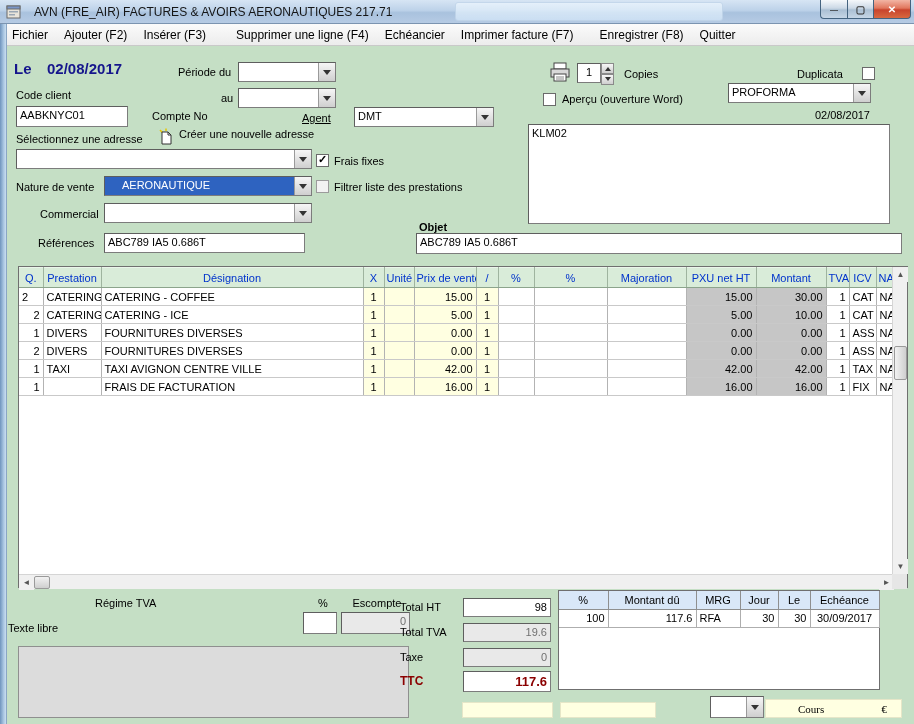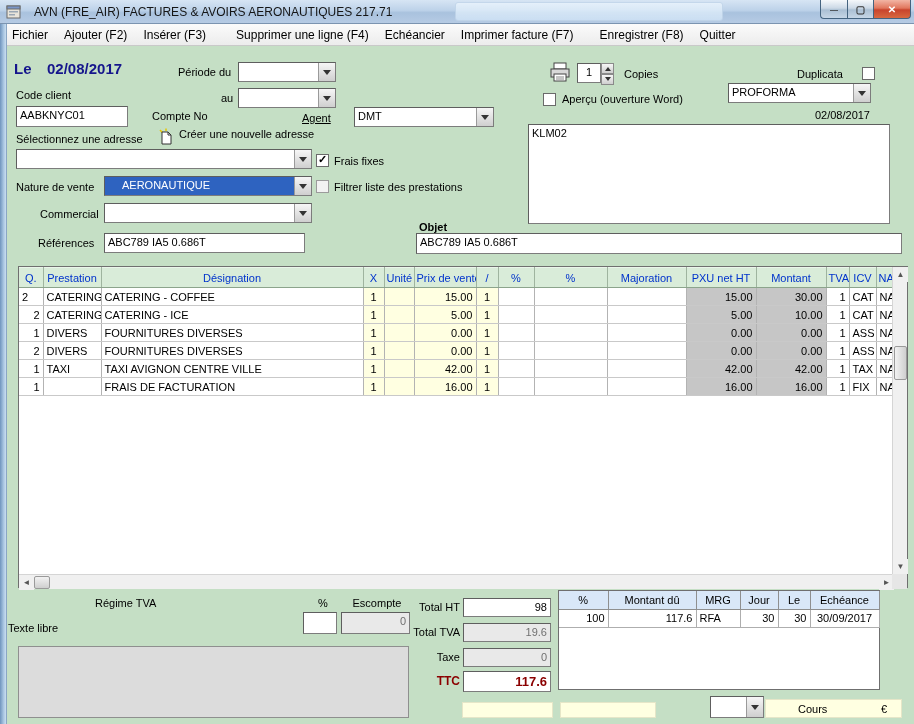--- a/index.html
+++ b/index.html
@@ -135,39 +135,39 @@
     width:16px; height:13px; margin-top:1px;
     background:linear-gradient(#f2f2f2,#cfcfcf); border:1px solid #9a9a9a; border-radius:2px;
   }
   .corner { position:absolute; right:0; top:307px; width:15px; height:15px; background:#e6e6e6; }
 
   
   .textefree {
     position:absolute; left:18px; top:646px; width:391px; height:72px;
     background:#dcdcdc; border:1px solid #8f8f8f;
   }
-  .tot-lbl { position:absolute; width:60px; text-align:right; white-space:nowrap; }
+  .tot-lbl { position:absolute; width:60px; white-space:nowrap; }
   .ttc-lbl { color:#8b0000; font-weight:bold; font-size:12px; }
   .ttc-val { color:#8b0000; font-weight:bold; font-size:13px; }
   .ech-wrap {
     position:absolute; left:558px; top:590px; width:322px; height:100px;
     background:#fff; border:1px solid #6f6f6f;
   }
   table.ech { border-collapse:collapse; table-layout:fixed; width:320px; }
   table.ech th {
     height:18px; background:#d9e7f8; font-weight:normal;
     border:1px solid #8f8f8f; border-top:none; overflow:hidden; white-space:nowrap;
   }
   table.ech th:first-child { border-left:none; }
   table.ech td {
     height:18px; border:1px solid #aeaeae; border-top:none; padding:0 3px;
     overflow:hidden; white-space:nowrap;
   }
   table.ech td:first-child { border-left:none; }
-  .ystrip { position:absolute; background:#ffffe1; border:1px solid #e6e6c8; }
+  .ystrip { position:absolute; background:#ffffe1; border:1px solid #e6e6c8;font-family:Liberation Serif, serif; }
 
   .navy { color:#15158c; font-weight:bold; font-size:15px; }
   .icon-btn { position:absolute; display:flex; align-items:flex-start; cursor:default; }
 </style>
 </head>
 <body>
 
 <div id="app">
 
   <div class="titlebar">

